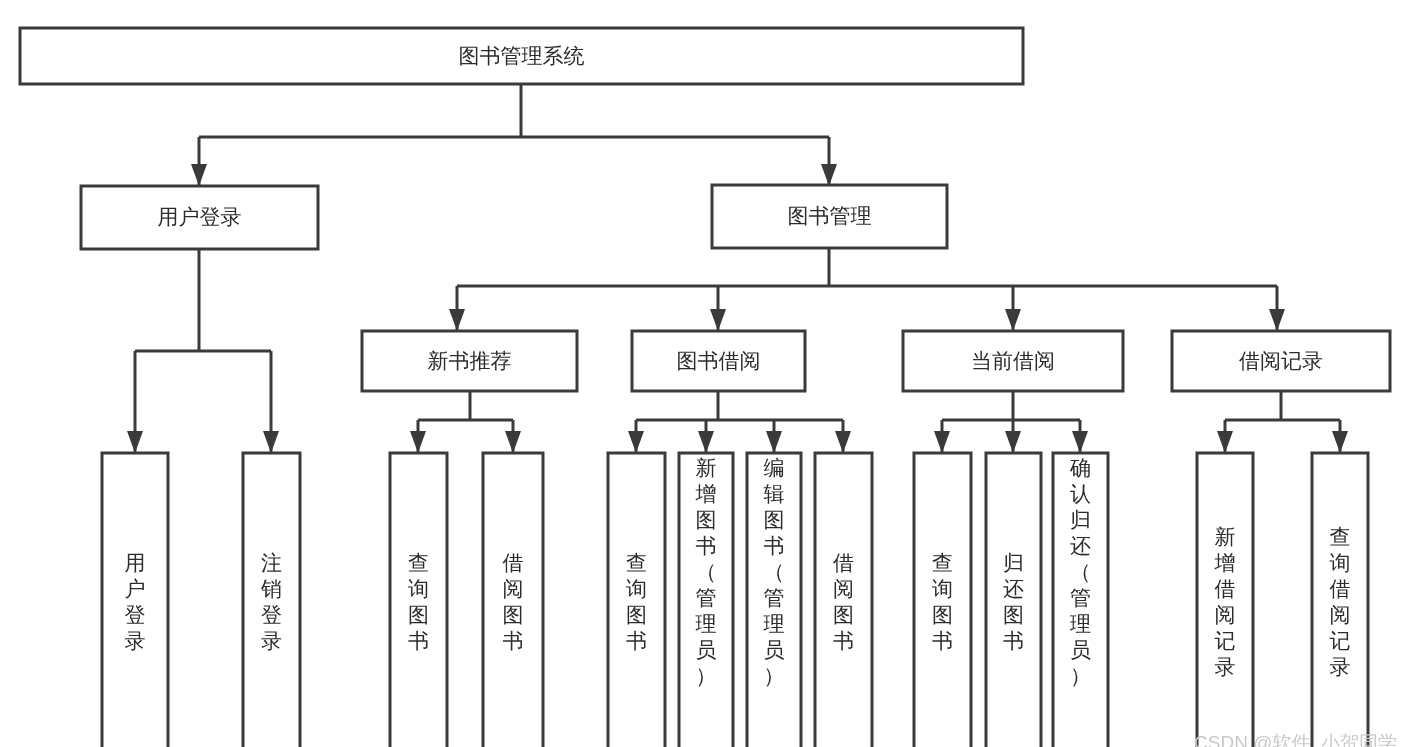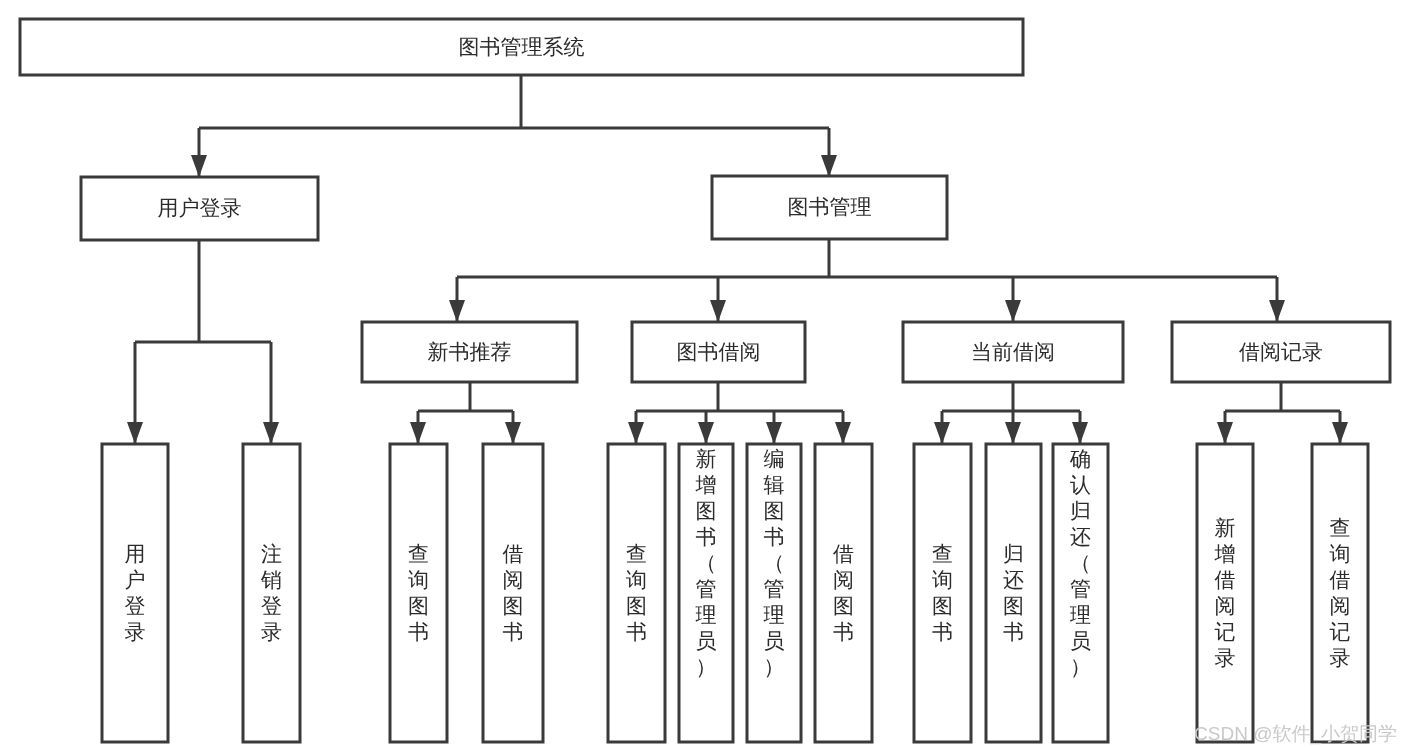--- a/index.html
+++ b/index.html
@@ -11,21 +11,21 @@
   body {
     width: 1405px;
     height: 747px;
     font-family: "Liberation Sans", "DejaVu Sans", sans-serif;
     overflow: hidden;
     position: relative;
   }
   #diagram-root {
     position: absolute;
     left: 0;
-    top: 7px;
+    top: 16px;
     width: 1405px;
     height: 621px;
   }
   svg.flowchart {
     display: block;
     width: 1405px;
     height: 747px;
     background: #ffffff;
   }
   .node-box {

